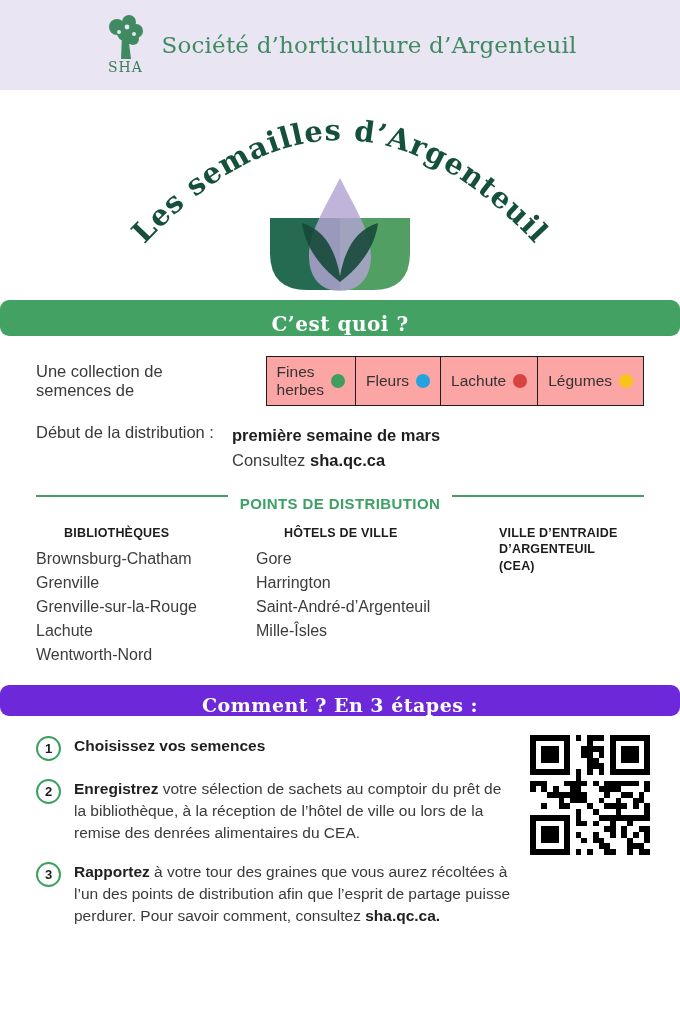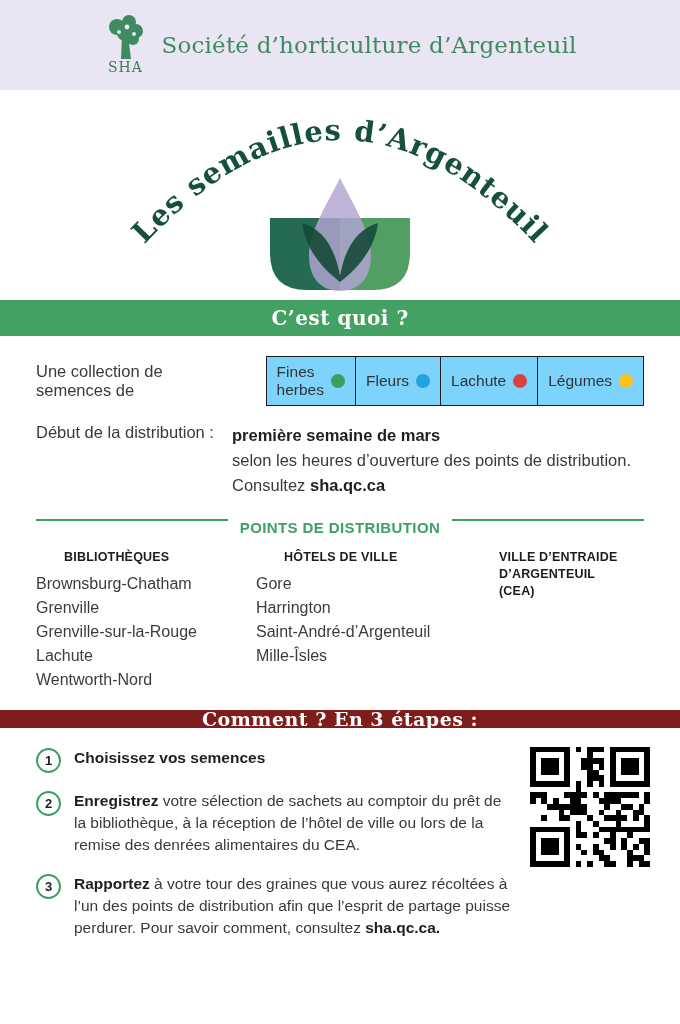--- a/index.html
+++ b/index.html
@@ -13,29 +13,29 @@
   .header{ height:90px; background:#e9e5f2; display:flex; align-items:center; justify-content:center; gap:14px; flex:none;}
   .brand{ display:flex; flex-direction:column; align-items:center; }
   .brand-acronym{ font-family:"DejaVu Serif", serif; font-size:14px; font-weight:400; color:#3c7d58; letter-spacing:1px; margin-top:-2px;}
   .org-name{ font-family:"DejaVu Serif", serif; font-size:23px; color:#3f8a61; letter-spacing:.2px; }
   
   .hero{ position:relative; height:210px; background:#fff; flex:none;}
   .arch-svg{ position:absolute; left:30px; top:6px; }
   .arch-text{ font-family:"DejaVu Serif", serif; font-weight:700; font-size:29px; fill:#14503a; letter-spacing:1px;}
   .seed-logo{ position:absolute; left:50%; top:86px; transform:translateX(-50%); }
   
-  .bar{ height:36px; display:flex; align-items:center; justify-content:center; flex:none;}
+  .bar{ height:36px; display:flex; align-items:flex-end; justify-content:center; flex:none;border-radius:9px;}
   .bar-green{ background:#43a263; }
-  .bar-purple{ background:#7f1d1d; height:18px; }
+  .bar-purple{ background:#6d28d9; height:31px; }
   .bar-label{ font-family:"DejaVu Serif", serif; font-weight:700; color:#fff; font-size:20px; letter-spacing:.5px;}
   
   .what{ padding:20px 36px 0 36px; flex:none;}
   .intro-row{ display:flex; align-items:center; gap:25px; }
   .intro-text{ font-size:16.5px; color:#3a3a3a; }
-  .legend-box{ display:flex; border:1.6px solid #1c1c1c; background:#7dd3fc;}
+  .legend-box{ display:flex; border:1.6px solid #1c1c1c; background:#fca5a5;}
   .legend-cell{ display:flex; align-items:center; padding:6px 10px; }
   .legend-cell + .legend-cell{ border-left:1.6px solid #1c1c1c; }
   .legend-label{ font-size:15.5px; color:#333; }
   .legend-dot{ width:14px; height:14px; border-radius:50%; margin-left:7px; flex:none;}
   .offer-para{ margin-top:15px; font-size:16.5px; line-height:1.38; color:#3a3a3a; max-width:600px;}
   .b{ font-weight:700; color:#1f1f1f; }
   .dist-row{ display:flex; margin-top:17px; }
   .dist-label{ width:196px; font-size:16.5px; color:#3a3a3a; flex:none;}
   .dist-info{ font-size:16.5px; line-height:1.5; color:#3a3a3a;}
   
@@ -128,21 +128,20 @@
           <span class="legend-dot" style="background-color: rgb(247, 195, 29);"></span>
         </div>
       </div>
     </div>
 
 
     <div class="dist-row">
       <div class="dist-label">Début de la distribution :</div>
       <div class="dist-info">
         <div class="b">première semaine de mars</div>
-        <div>selon les heures d’ouverture des points de distribution.</div>
         <div><span>Consultez </span><span class="b">sha.qc.ca</span></div>
       </div>
     </div>
   </div>
 
   <div class="points">
     <div class="points-divider">
       <div class="divider-line"></div>
       <div class="points-title">POINTS DE DISTRIBUTION</div>
       <div class="divider-line"></div>

